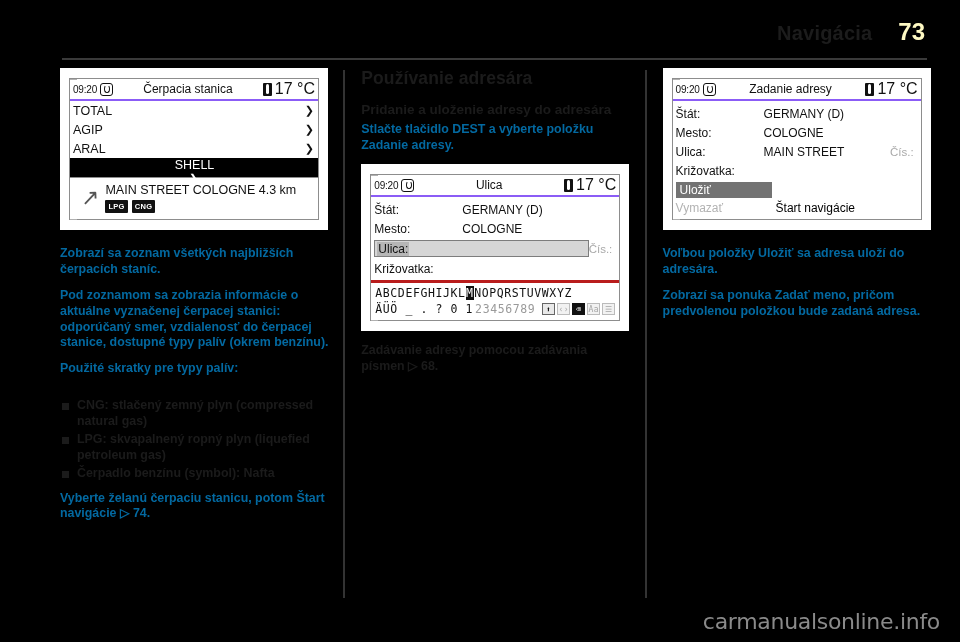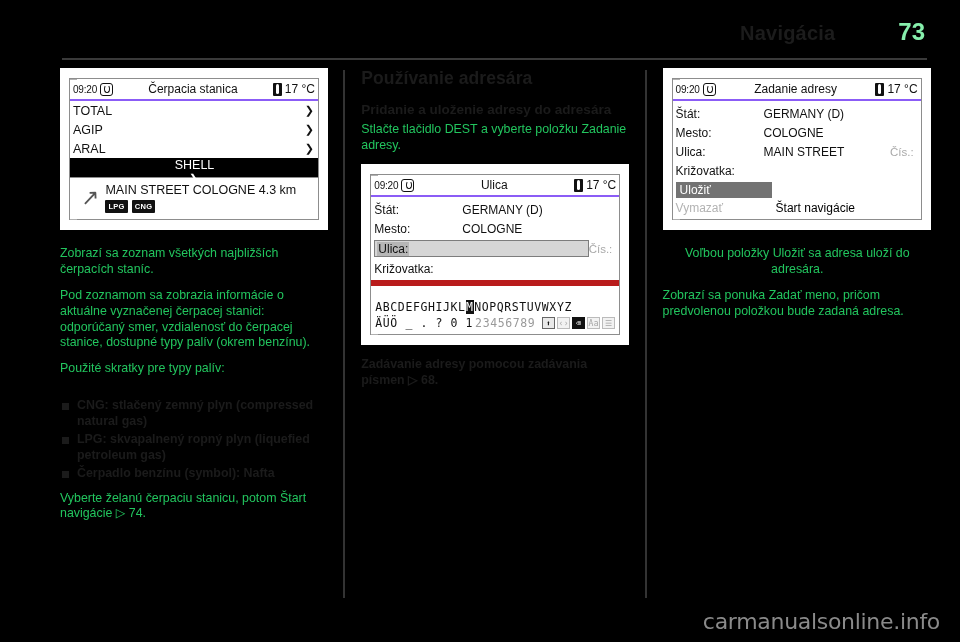--- a/index.html
+++ b/index.html
@@ -28,22 +28,21 @@
   }
   .header-title {
     font-size: 20px;
     font-weight: bold;
     color: #1c1c1c;
     letter-spacing: .2px;
   }
   .header-page {
     font-size: 24px;
     font-weight: bold;
-    color: #86efac;
-    margin-left: 37px;
+    color: #fef9c3;
   }
   .header-rule {
     position: absolute;
     top: 58px; left: 62px; right: 33px;
     height: 2px;
     background: #3a3a3a;
   }
 
   
   .cols {
@@ -127,21 +126,21 @@
     position: relative;
   }
   .therm-icon::after {
     content: "";
     position: absolute;
     left: 3px; top: 1.5px;
     width: 3px; height: 10px;
     background: #fff;
     border-radius: 2px;
   }
-  .scr-temp { font-size: 12px; }
+  .scr-temp { font-size: 16px; }
 
   
   .row {
     height: 19px;
     display: flex;
     align-items: center;
     padding: 0 2px 0 3px;
     font-size: 12.5px;
     color: #111;
     justify-content: space-between;
@@ -206,22 +205,22 @@
   }
   .btn-row {
     display: flex; align-items: center;
     padding: 0 3px; font-size: 12px;
     height: 18px;
   }
   .btn-dis { color: #b3b3b3; width: 100px; }
 
   
   .kbd {
-    border-top: 6px solid #b91c1c;
-    padding: 14px 4px 4px 4px;
+    border-top: 3px solid #b91c1c;
+    padding: 3px 4px 4px 4px;
   }
   .kbd-line {
     font-family: "DejaVu Sans Mono", monospace;
     font-size: 11.5px;
     color: #111;
     letter-spacing: .6px;
     display: flex;
     align-items: center;
   }
   .kbd-line.second { margin-top: 2px; letter-spacing: .6px; }
@@ -249,24 +248,24 @@
   }
   .h2 {
     font-size: 13.5px;
     font-weight: bold;
     color: #1b1b1b;
     margin: 0 0 4px 0;
     line-height: 1.22;
   }
   p.body {
     font-size: 12.4px;
-    color: #22c55e;
+    color: #0369a1;
     margin: 0 0 10px 0;
     line-height: 1.28;
-    font-weight: normal;
+    font-weight: bold;
   }
   p.body.tight { margin-bottom: 21px; }
   .bullets { margin: 0 0 9px 0; padding: 0; list-style: none; }
   .bullets li {
     font-size: 12.4px;
     font-weight: bold;
     color: #1b1b1b;
     line-height: 1.28;
     padding-left: 17px;
     position: relative;
@@ -469,20 +468,20 @@
             </div>
             <div class="btn-sel">Uložiť</div>
             <div class="btn-row">
               <span class="btn-dis">Vymazať</span>
               <span>Štart navigácie</span>
             </div>
           </div>
         </div>
       </div>
 
-      <p class="body" style="margin-top:16px;text-align:center;">Voľbou položky Uložiť sa adresa uloží do adresára.</p>
+      <p class="body" style="margin-top:16px;">Voľbou položky Uložiť sa adresa uloží do adresára.</p>
       <p class="body">Zobrazí sa ponuka Zadať meno, pričom predvolenou položkou bude zadaná adresa.</p>
     </div>
 
   </div>
 
   <div class="footer">carmanualsonline.info</div>
 </div>
 
 </body></html>

